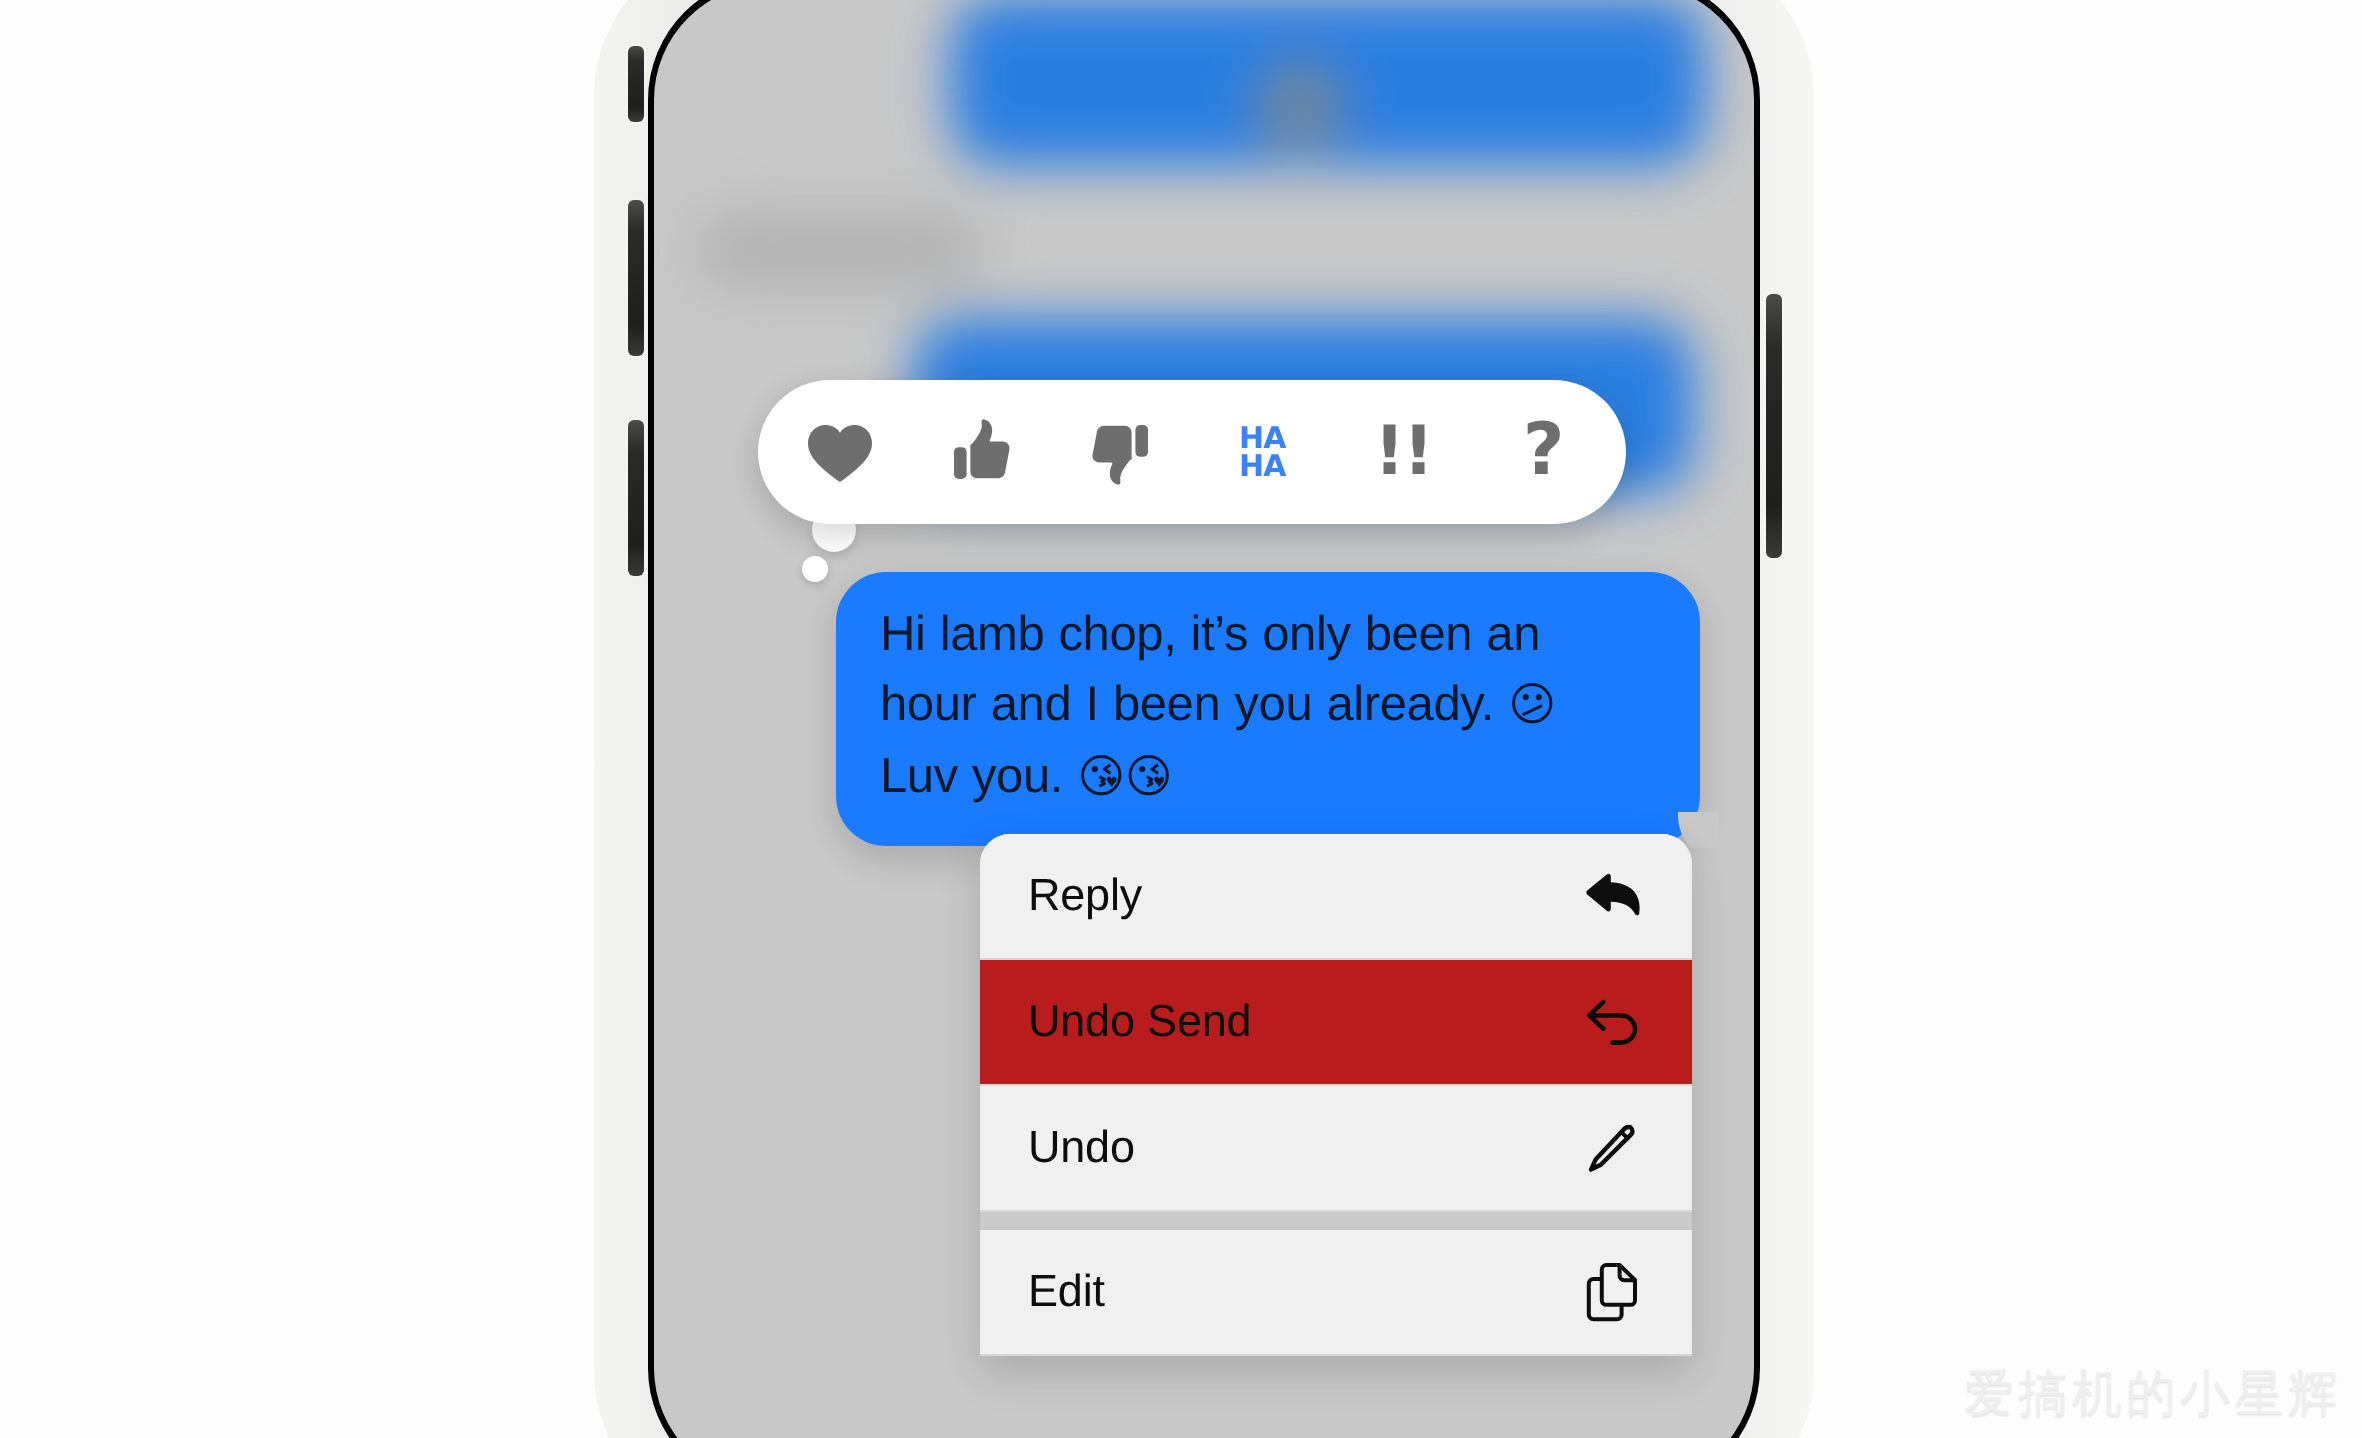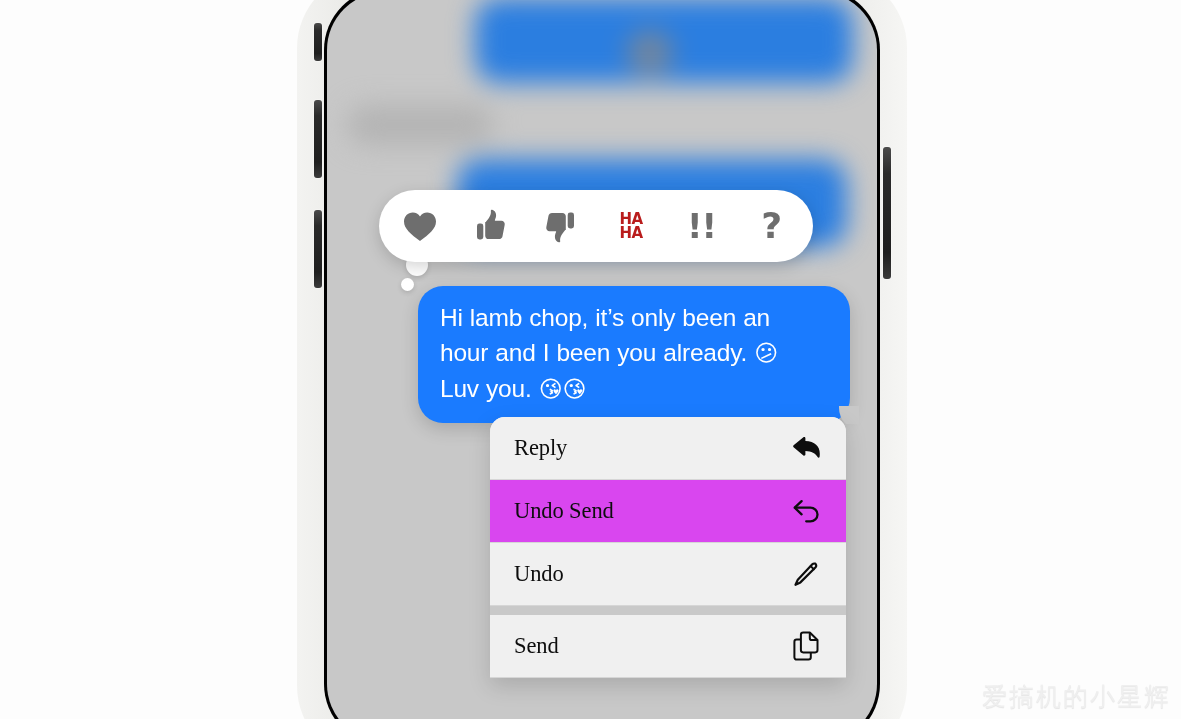--- a/index.html
+++ b/index.html
@@ -133,21 +133,21 @@
     color: #6e6e6e;
   }
   .tapback svg { display: block; }
   .tb-haha {
     font-family: "DejaVu Sans", sans-serif;
     font-weight: 900;
     font-size: 15px;
     line-height: 14px;
     letter-spacing: -0.4px;
     text-align: center;
-    color: #b91c1c;
+    color: #3b82f6;
   }
   .tb-bang {
     font-family: "DejaVu Sans", sans-serif;
     font-weight: 900;
     font-size: 34px;
     line-height: 34px;
     letter-spacing: -1px;
     color: #6e6e6e;
   }
   .tb-quest {
@@ -174,21 +174,21 @@
     top: 294px;
     width: 432px;
     min-height: 128px;
     background: #1a7bff;
     border-radius: 25px;
     box-sizing: border-box;
     padding: 14px 22px 16px 22px;
     box-shadow: 0 6px 18px rgba(0,0,0,0.16);
   }
   #focus-bubble .msg-text {
-    color: #ffffff;
+    color: #0f172a;
     font-family: "Liberation Sans", sans-serif;
     font-size: 24.5px;
     line-height: 35px;
     letter-spacing: -0.2px;
     word-spacing: 0.5px;
   }
   #focus-bubble .msg-text .emo {
     font-family: "DejaVu Sans", sans-serif;
     font-size: 23px;
   }
@@ -233,24 +233,24 @@
     height: 63px;
     display: flex;
     align-items: center;
     justify-content: space-between;
     padding: 0 25px 0 24px;
     box-sizing: border-box;
     background: #f0f0f0;
     border-bottom: 1px solid #d6d6d6;
   }
   .menu-item.highlight {
-    background: #d946ef;
+    background: #b91c1c;
   }
   .menu-item .mi-label {
-    font-family: Liberation Serif, serif;
+    font-family: Liberation Sans, sans-serif;
     font-size: 22.5px;
     color: #0d0d0d;
     letter-spacing: -0.1px;
   }
   .menu-item .mi-icon {
     width: 30px;
     height: 30px;
     display: flex;
     align-items: center;
     justify-content: center;
@@ -380,21 +380,21 @@
             <svg width="27" height="27" viewBox="0 0 27 27" aria-hidden="true">
               <path fill="none" stroke="currentColor" stroke-width="2.2" stroke-linecap="round" stroke-linejoin="round" d="M22.2 2.6c1.2 1.2 1.4 2.6.4 3.6L7.4 21.4l-4.9 2.4 2.3-5L19.3 3.3c1-1 2-.9 2.9-.7z"></path>
               <path fill="none" stroke="currentColor" stroke-width="2" stroke-linecap="round" d="M17.7 5.1 20.8 8.2"></path>
             </svg>
           </span>
         </div>
 
         <div class="menu-sep-thick"></div>
 
         <div class="menu-item">
-          <span class="mi-label">Send</span>
+          <span class="mi-label">Edit</span>
           <span class="mi-icon">
             <svg width="28" height="30" viewBox="0 0 28 30" aria-hidden="true">
               <path fill="none" stroke="currentColor" stroke-width="2" stroke-linejoin="round" d="M11.2 1.5h6.6l7.7 7.5v10.1c0 1.3-1 2.3-2.3 2.3H11.2c-1.3 0-2.3-1-2.3-2.3V3.8c0-1.3 1-2.3 2.3-2.3z"></path>
               <path fill="none" stroke="currentColor" stroke-width="2" stroke-linejoin="round" d="M17.8 1.6v5.3c0 1.2 1 2.2 2.2 2.2h5.2"></path>
               <path fill="none" stroke="currentColor" stroke-width="2" stroke-linejoin="round" d="M18.8 21.4v4.9c0 1.3-1 2.3-2.3 2.3H4.7c-1.3 0-2.3-1-2.3-2.3V10.8c0-1.3 1-2.3 2.3-2.3h4.2"></path>
             </svg>
           </span>
         </div>
 
       </div>

